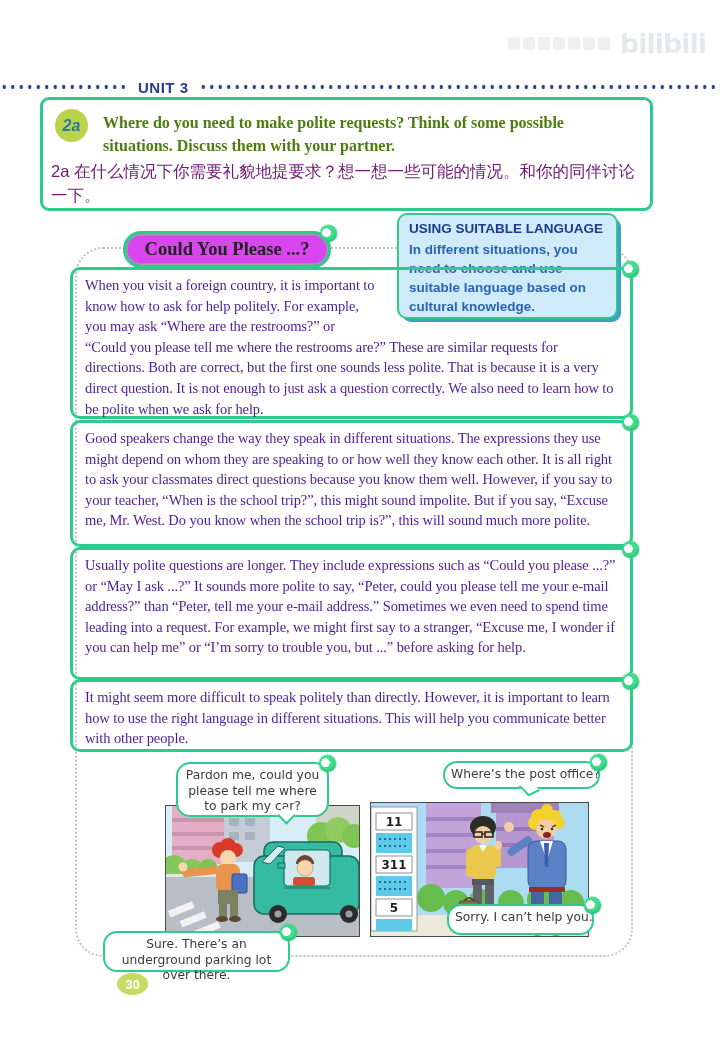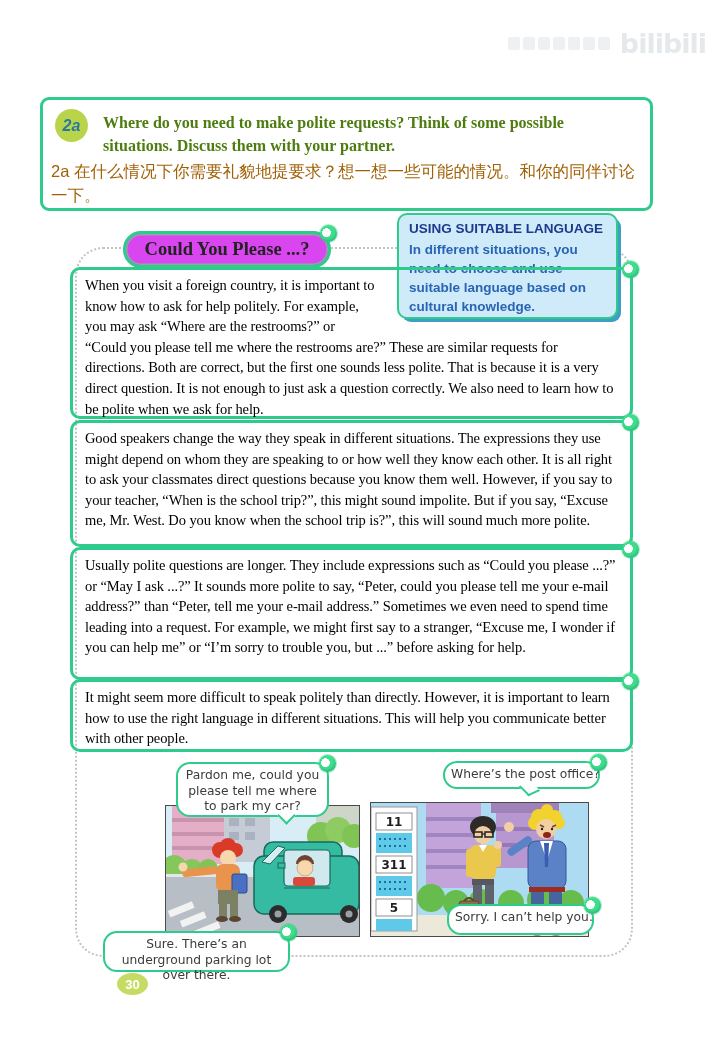--- a/index.html
+++ b/index.html
@@ -32,39 +32,39 @@
 
   
   .box-2a{left:40px;top:97px;width:613px;height:114px;background:#fff;border-width:3.5px;border-radius:9px;}
   .badge-2a{position:absolute;left:12px;top:9px;width:33px;height:33px;border-radius:50%;
             background:#b9d44b;color:#2a7a9e;font-family:"Liberation Sans",sans-serif;
             font-weight:bold;font-style:italic;font-size:16px;display:flex;align-items:center;
             justify-content:center;}
   .inst-en{position:absolute;left:60px;top:11px;right:16px;font-weight:bold;font-size:16px;
            line-height:23px;color:#4d7c0f;}
   .inst-zh{position:absolute;left:8px;top:59px;right:8px;font-family:"Liberation Sans",sans-serif;
-           font-size:16.5px;line-height:24px;color:#a16207;}
+           font-size:16.5px;line-height:24px;color:#701a75;}
 
   
   .reading-card{position:absolute;left:75px;top:247px;width:558px;height:710px;background:#fff;
                 border:2px dotted #c3c3c3;border-radius:28px;box-sizing:border-box;z-index:1;}
   .title-box{left:123px;top:231px;width:208px;height:37px;background:#d946ef;border-radius:18px;
              display:flex;align-items:center;justify-content:center;z-index:4;
              box-shadow:inset 0 0 0 1.5px #97a3a8;}
   .title-text{font-weight:bold;font-size:18.5px;color:#222;}
 
   .tip-box{position:absolute;left:397px;top:213px;width:221px;height:106px;background:#cfeaf8;
            border:2.5px solid #2fcb8d;border-radius:10px;box-sizing:border-box;
            box-shadow:4px 4px 0 -1px #3e9fc4;padding:6px 10px;z-index:2;}
   .tip-head{font-family:"Liberation Sans",sans-serif;font-weight:bold;font-size:13.5px;color:#1c3a8e;}
   .tip-body{font-family:"Liberation Sans",sans-serif;font-weight:bold;font-size:13.5px;
             line-height:19px;color:#2a64b4;margin-top:4px;}
 
   .para{left:70px;width:563px;background:transparent;padding:5px 12px 0 12px;
-        font-size:14.5px;line-height:20.6px;letter-spacing:-.1px;color:#000000;z-index:3;}
+        font-size:14.5px;line-height:20.6px;letter-spacing:-.1px;color:#4c1d95;z-index:3;}
   .para1{top:267px;height:152px;}
   .para2{top:420px;height:127px;}
   .para3{top:547px;height:133px;}
   .para4{top:679px;height:73px;}
   .tip-spacer{float:right;width:242px;height:56px;}
 
   
   .comic{position:absolute;border:1.5px solid #4a4a4a;z-index:2;}
   .comic-left{left:165px;top:805px;width:193px;height:130px;}
   .comic-right{left:370px;top:802px;width:217px;height:133px;}
@@ -99,20 +99,25 @@
         <i></i>
         <i></i>
         <i></i>
         <i></i>
         <i></i>
         <i></i>
     </span>
     <span class="wm-logo">bilibili</span>
   </div>
 
+  <div class="unit-row">
+    <span class="dots left"></span>
+    <span class="unit-label">UNIT 3</span>
+    <span class="dots right"></span>
+  </div>
 
   <div class="gbox box-2a">
     <span class="badge-2a">2a</span>
     <div class="inst-en">Where do you need to make polite requests? Think of some possible situations. Discuss them with your partner.</div>
     <div class="inst-zh">2a 在什么情况下你需要礼貌地提要求？想一想一些可能的情况。和你的同伴讨论一下。</div>
   </div>
 
   <div class="reading-card"></div>
 
   <div class="tip-box">

